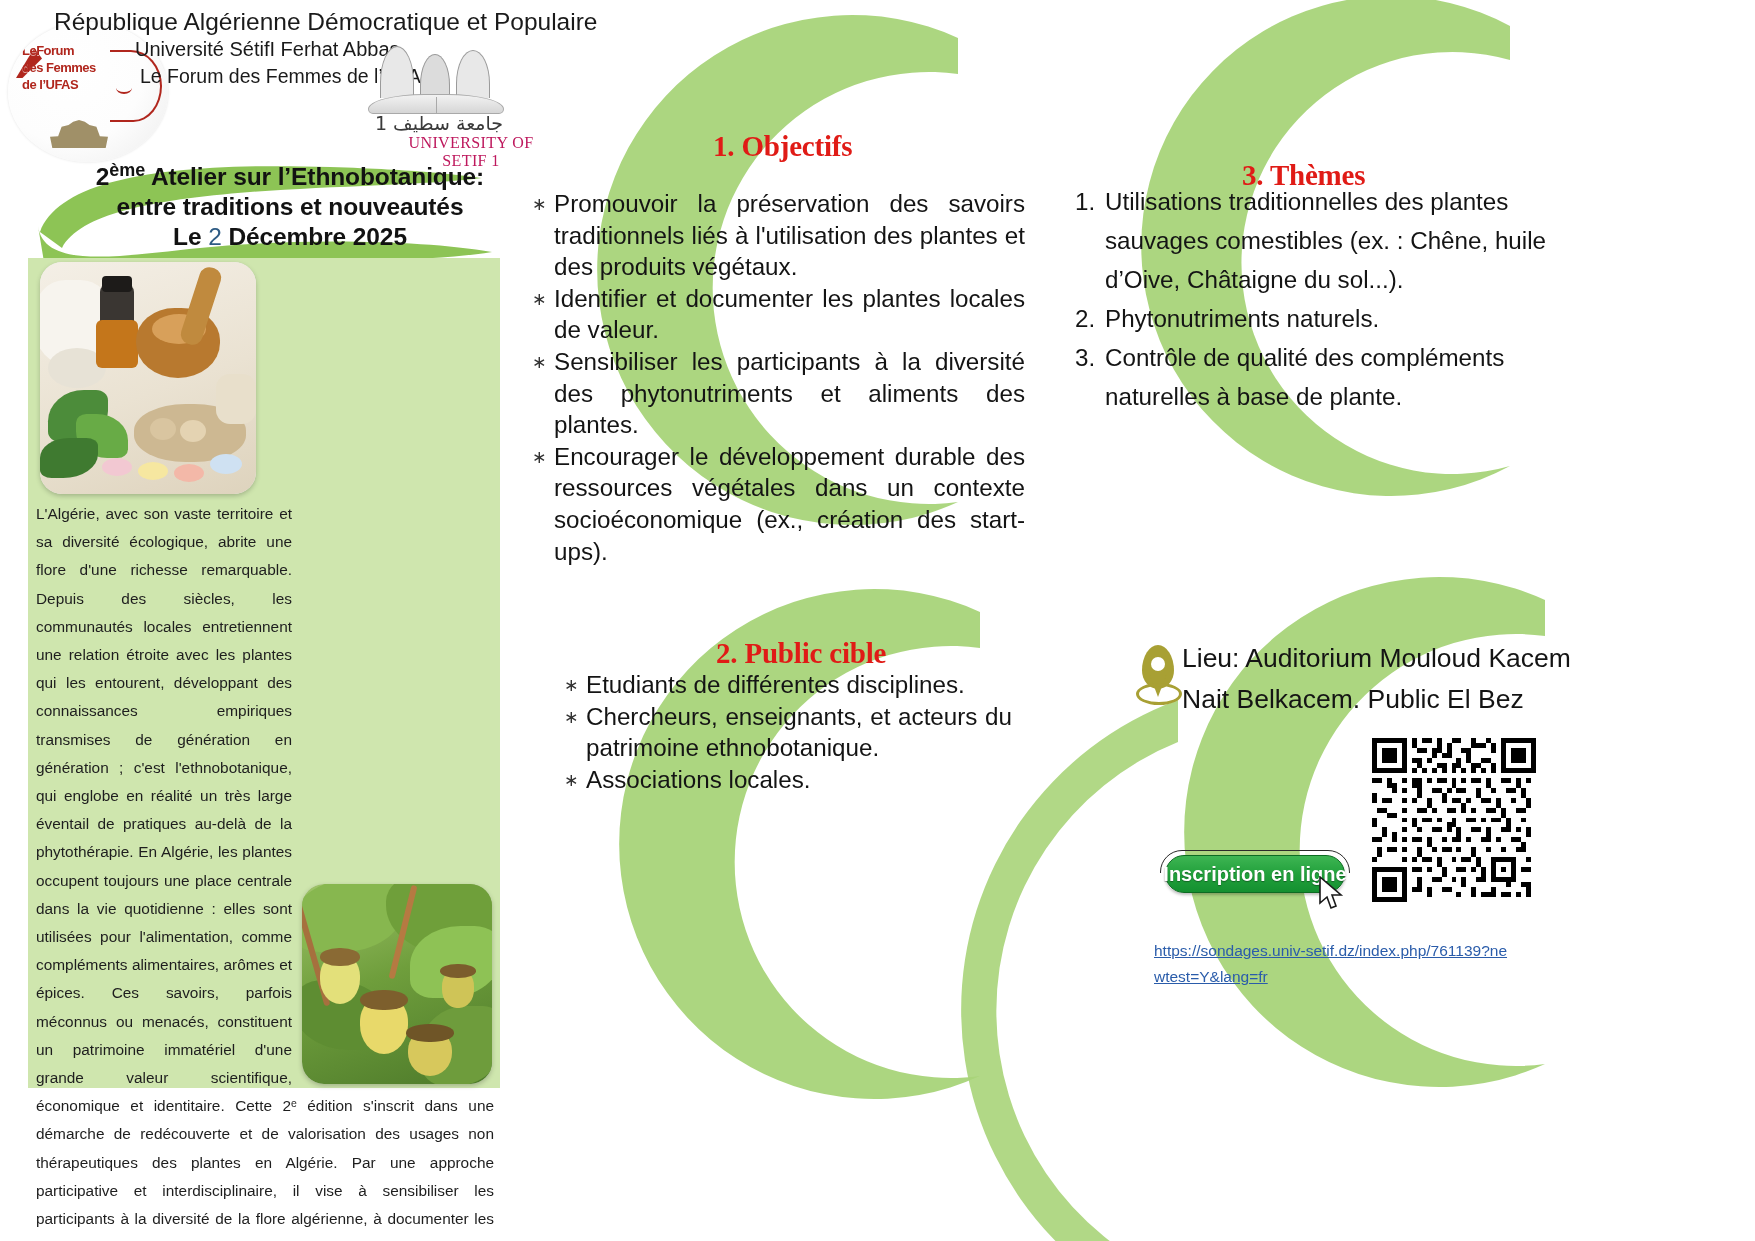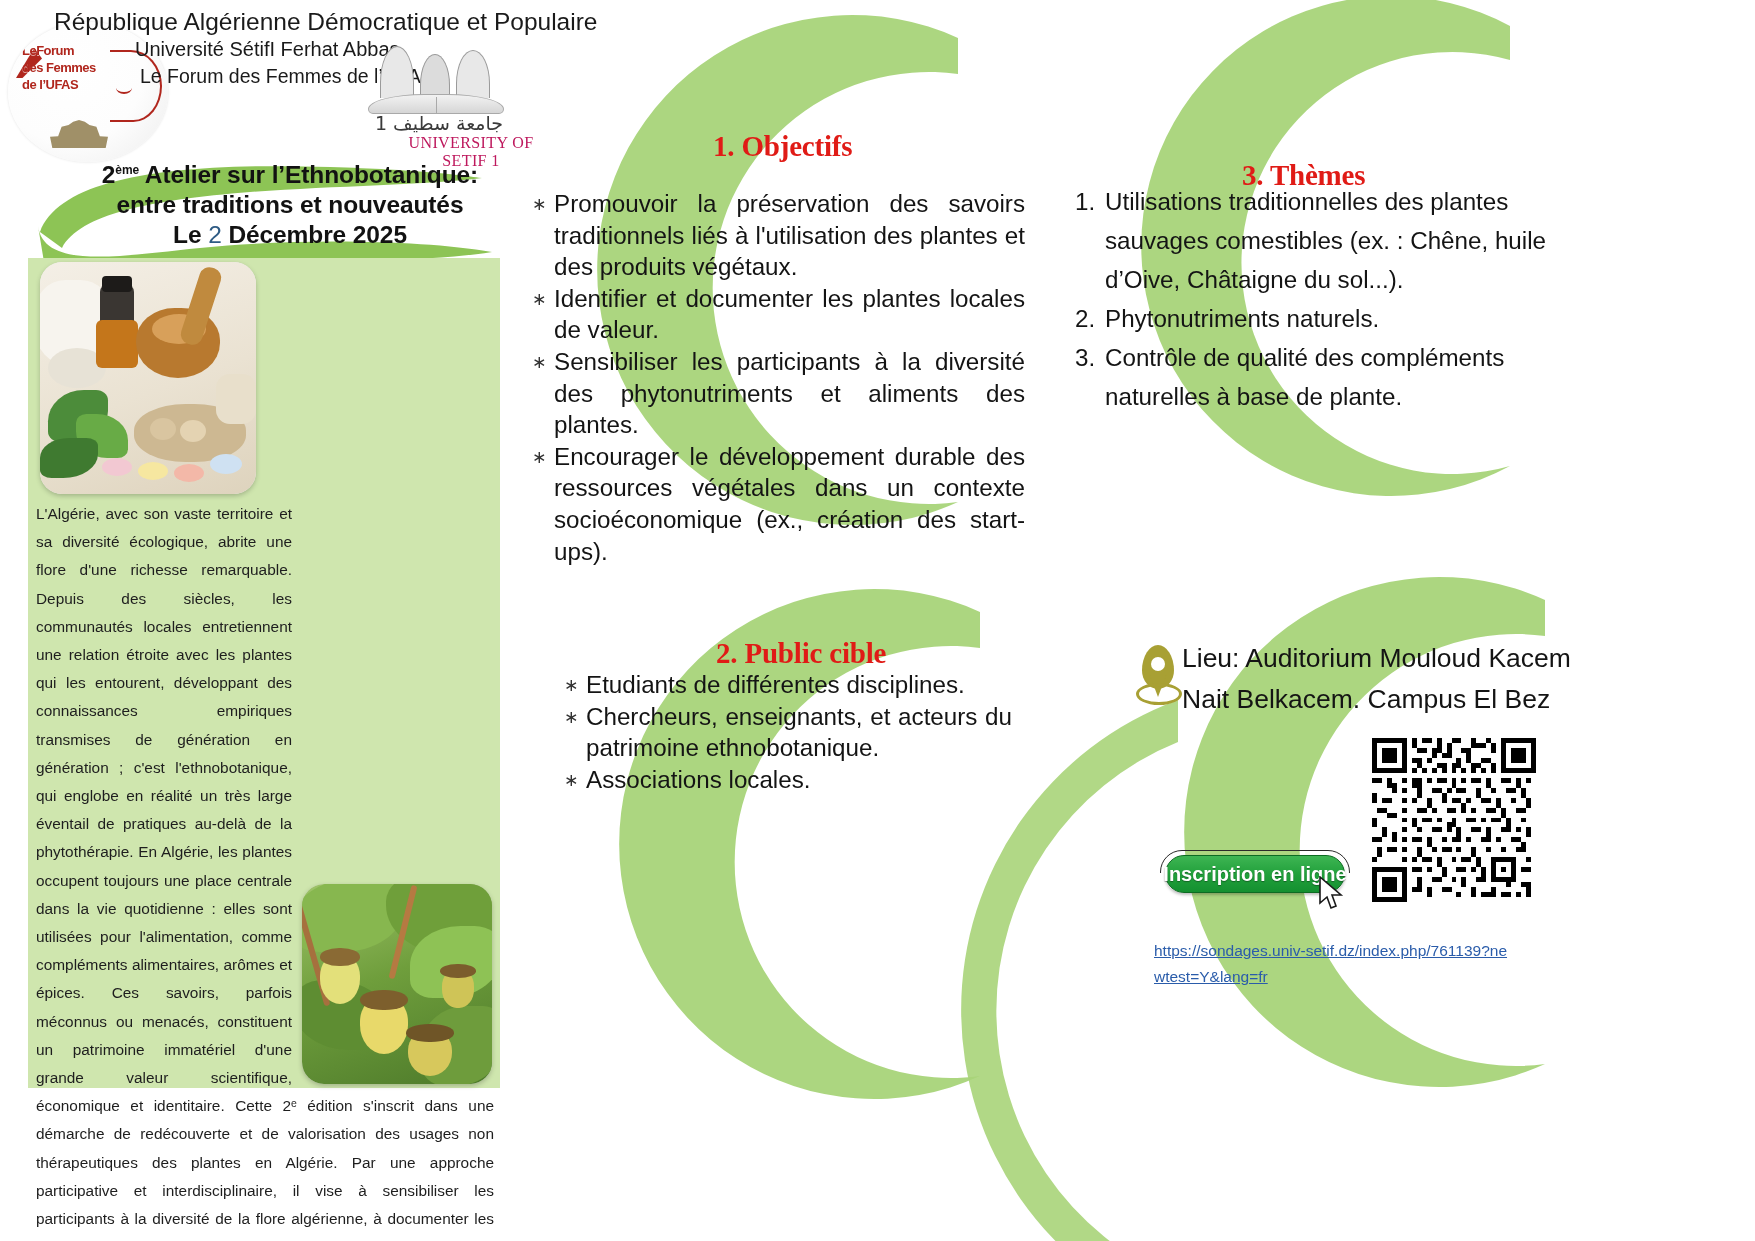--- a/index.html
+++ b/index.html
@@ -86,21 +86,21 @@
     position:absolute; left:0; top:92px; width:150px; text-align:center;
     font-family:"Liberation Serif", serif; font-size:16px;
     letter-spacing:.4px; color:#be185d;margin-left:36px;
   }
 
   .title-block {
     position:absolute; left:80px; top:155px; width:420px;
     text-align:center; color:#121212; font-weight:bold;
     font-size:24.5px; line-height:30px; letter-spacing:-.1px;
   }
-  .title-block sup { font-size:12px; }
+  .title-block sup { font-size:18px; }
   .title-block .date-num { color:#2e5b84; font-weight:normal; }
 
   .green-card {
     position:absolute; left:28px; top:258px; width:472px; height:830px;
     background:#cfe6ae;
   }
 
   .photo {
     position:absolute; border-radius:22px; overflow:hidden;
     background:#efefef;
@@ -348,21 +348,21 @@
     <div class="li nolast">Associations locales.</div>
   </div>
 
   <div class="pin">
     <div class="drop"></div>
     <div class="hole"></div>
     <div class="ellipse"></div>
   </div>
   <div class="lieu-wrap">
     <div class="lieu-line">Lieu:  Auditorium Mouloud Kacem</div>
-    <div class="lieu-line">Nait Belkacem.    Campus El Bez</div>
+    <div class="lieu-line">Nait Belkacem.    Public El Bez</div>
   </div>
 
   <div class="reg-outline"></div>
   <div class="reg-btn">
     <span>Inscription en ligne</span>
   </div>
   <svg class="cursor" viewBox="0 0 30 36">
     <polygon points="2,1 2,27 9,21 13,32 18,30 14,19 23,19" fill="#ffffff" stroke="#1a1a1a" stroke-width="1.6"></polygon>
   </svg>
 

